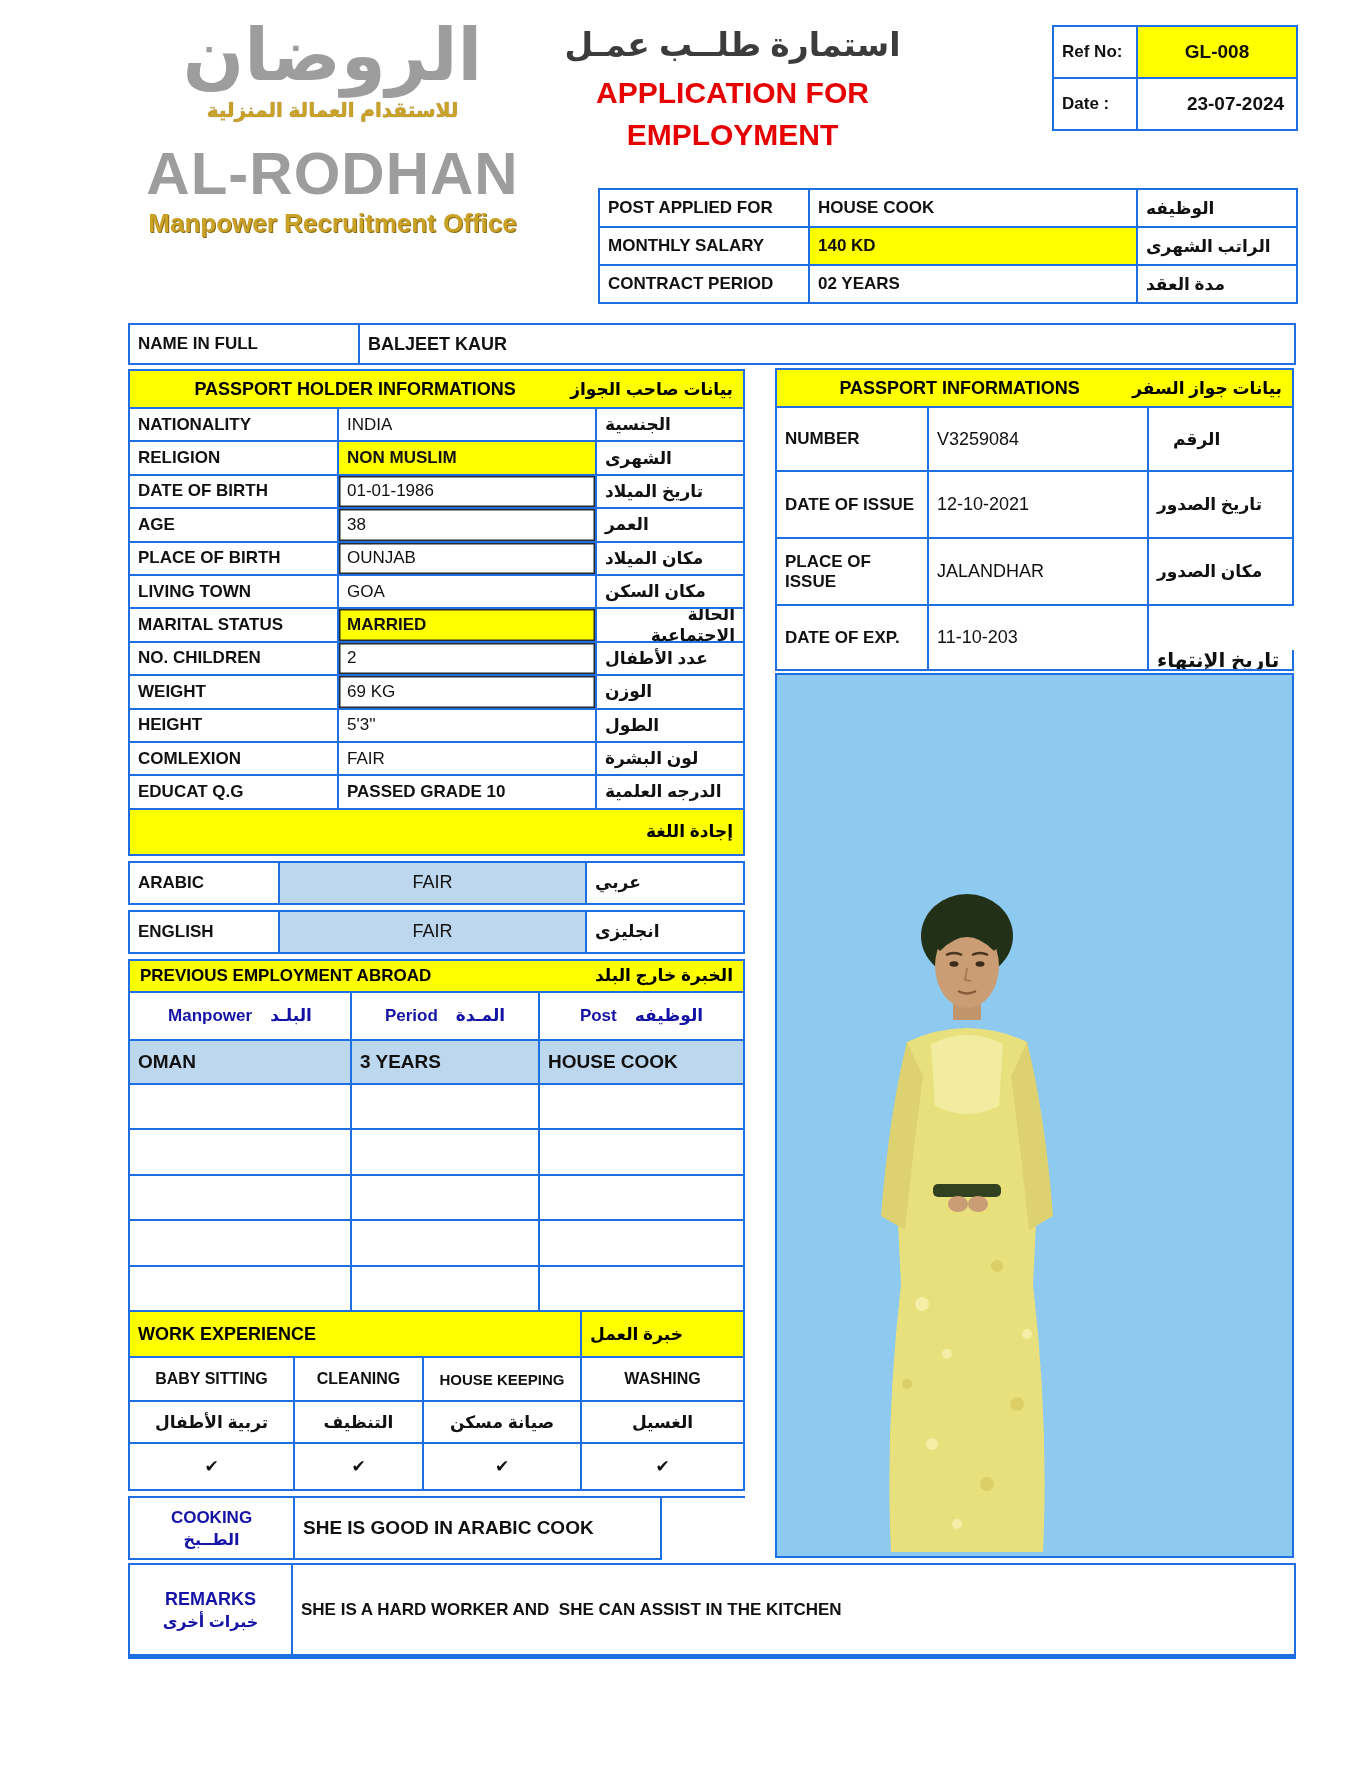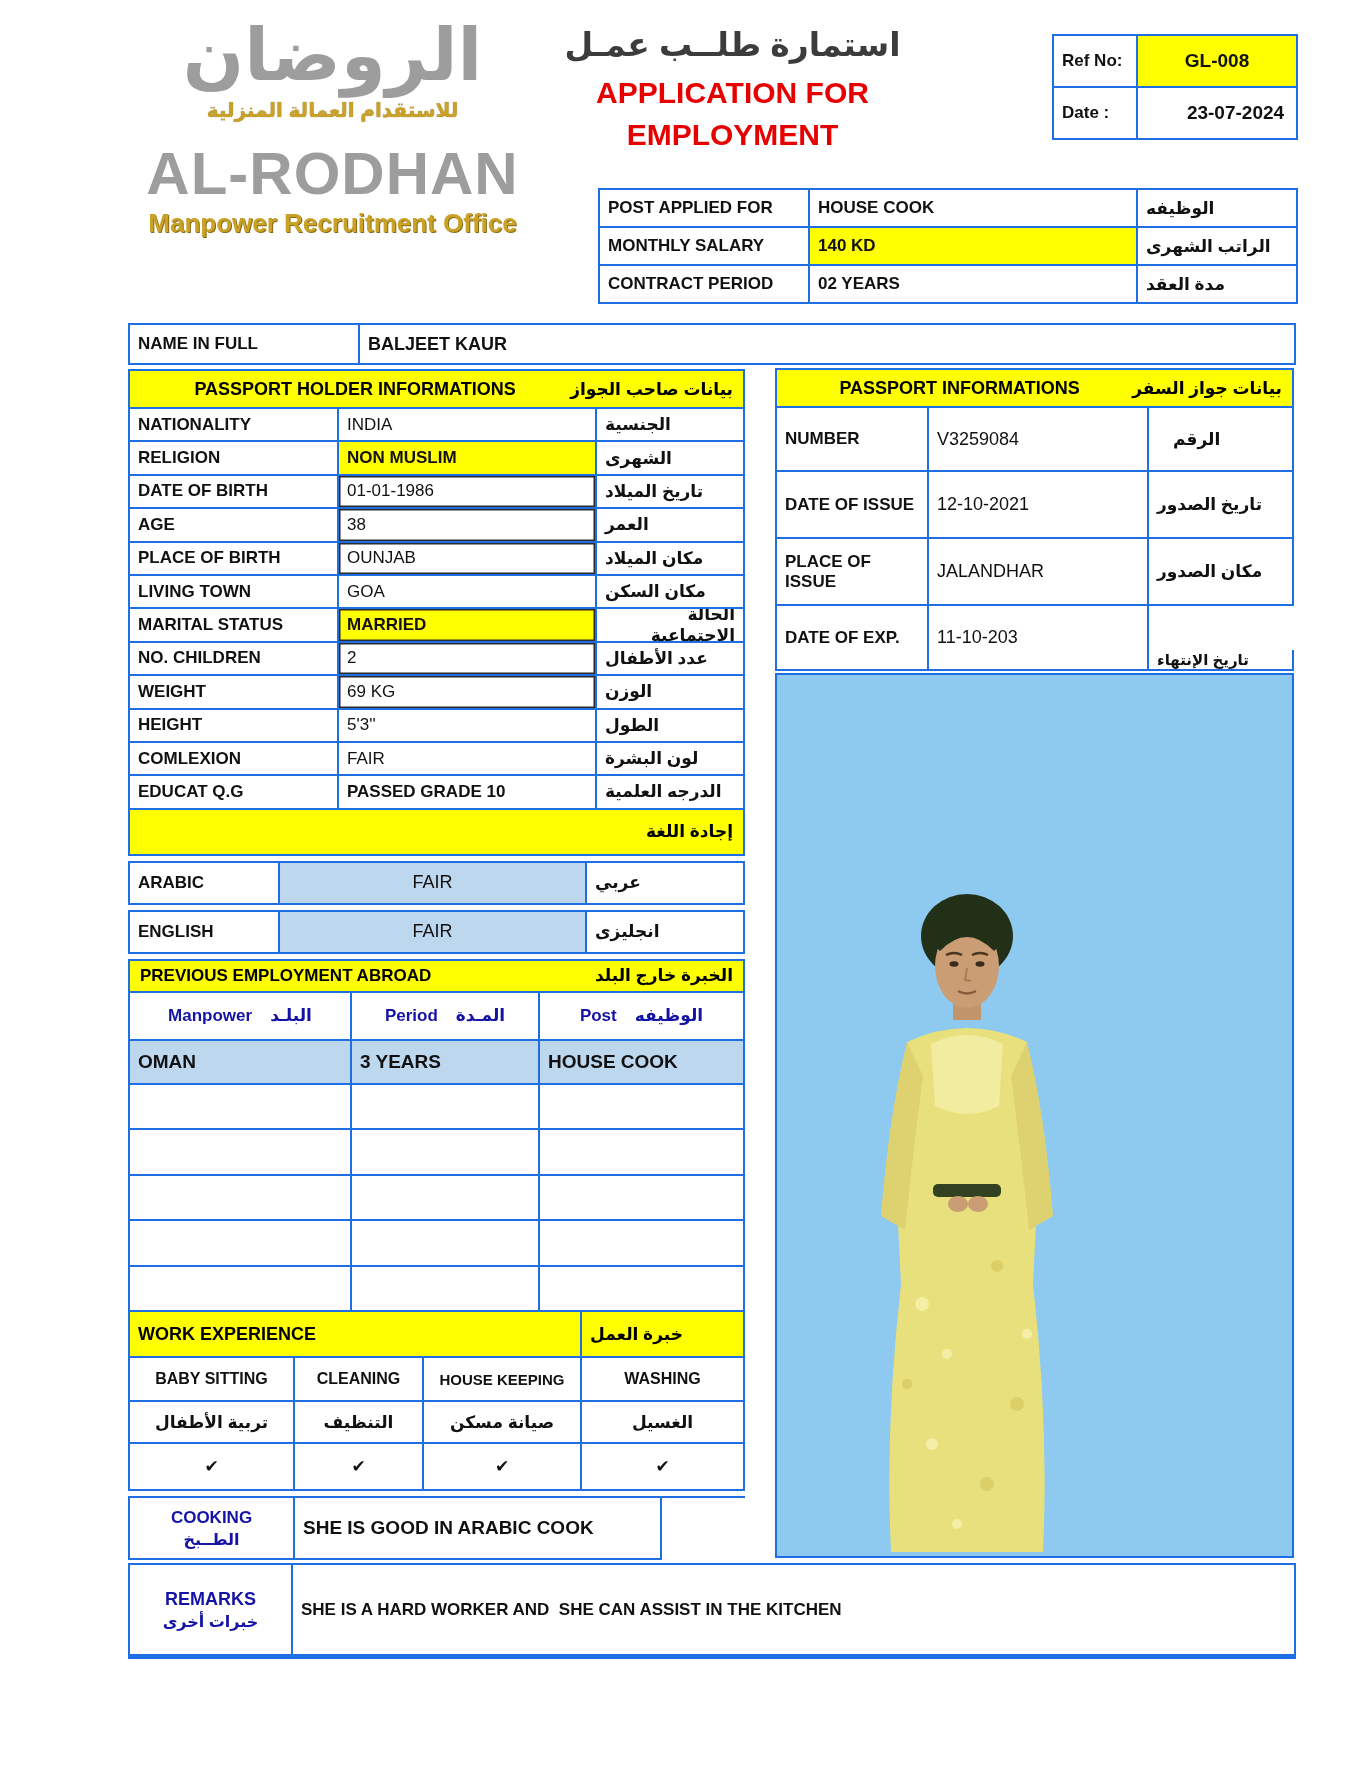--- a/index.html
+++ b/index.html
@@ -82,21 +82,21 @@
     <div class="title-en" style="margin-top:8px;">EMPLOYMENT</div>
   </div>
 
   <div class="abs logo" style="left:135px;top:18px;width:395px;">
     <div class="logo-ar">الروضان</div>
     <div class="logo-sub">للاستقدام العمالة المنزلية</div>
     <div class="logo-en">AL-RODHAN</div>
     <div class="logo-tag">Manpower Recruitment Office</div>
   </div>
 
-  <div class="abs tbl" style="left:1052px;top:34px;width:244px;grid-template-columns:84px 1fr;grid-auto-rows:52px;">
+  <div class="abs tbl" style="left:1052px;top:25px;width:244px;grid-template-columns:84px 1fr;grid-auto-rows:52px;">
     <div class="lab biglab">Ref No:</div>
     <div class="val bold center ylw" style="font-size:19px;">GL-008</div>
     <div class="lab biglab">Date :</div>
     <div class="val bold center" style="font-size:19px;padding-left:45px;">23-07-2024</div>
   </div>
 
   <div class="abs tbl" style="left:598px;top:188px;width:698px;grid-template-columns:210px 328px 1fr;grid-auto-rows:38px;">
     <div class="lab biglab">POST APPLIED FOR</div>
     <div class="val bold">HOUSE COOK</div>
     <div class="ar">الوظيفه</div>
@@ -273,21 +273,21 @@
       <div class="lab biglab">DATE OF ISSUE</div>
       <div class="val" style="font-size:18px;">12-10-2021</div>
       <div class="ar" style="font-size:17px;">تاريخ الصدور</div>
 
       <div class="lab biglab">PLACE OF ISSUE</div>
       <div class="val" style="font-size:18px;">JALANDHAR</div>
       <div class="ar" style="font-size:17px;">مكان الصدور</div>
 
       <div class="lab biglab">DATE OF EXP.</div>
       <div class="val" style="font-size:18px;">11-10-203</div>
-      <div class="ar" style="font-size:15px;margin-top:44px;">تاريخ الإنتهاء</div>
+      <div class="ar" style="font-size:20px;margin-top:44px;">تاريخ الإنتهاء</div>
     </div>
   </div>
 
   <div class="abs photo-box" style="left:775px;top:673px;width:519px;height:885px;">
     <svg style="position:absolute;left:60px;bottom:2px;" width="260" height="670" viewBox="0 0 260 670">
       <ellipse cx="130" cy="52" rx="46" ry="42" fill="#223018"></ellipse>
       <rect x="116" y="106" width="28" height="30" fill="#c2946c"></rect>
       <ellipse cx="130" cy="82" rx="32" ry="42" fill="#cb9d74"></ellipse>
       <path d="M98,62 Q130,30 162,62" stroke="#223018" stroke-width="14" fill="none"></path>
       <ellipse cx="117" cy="80" rx="4.5" ry="2.8" fill="#3a2a1c"></ellipse>

